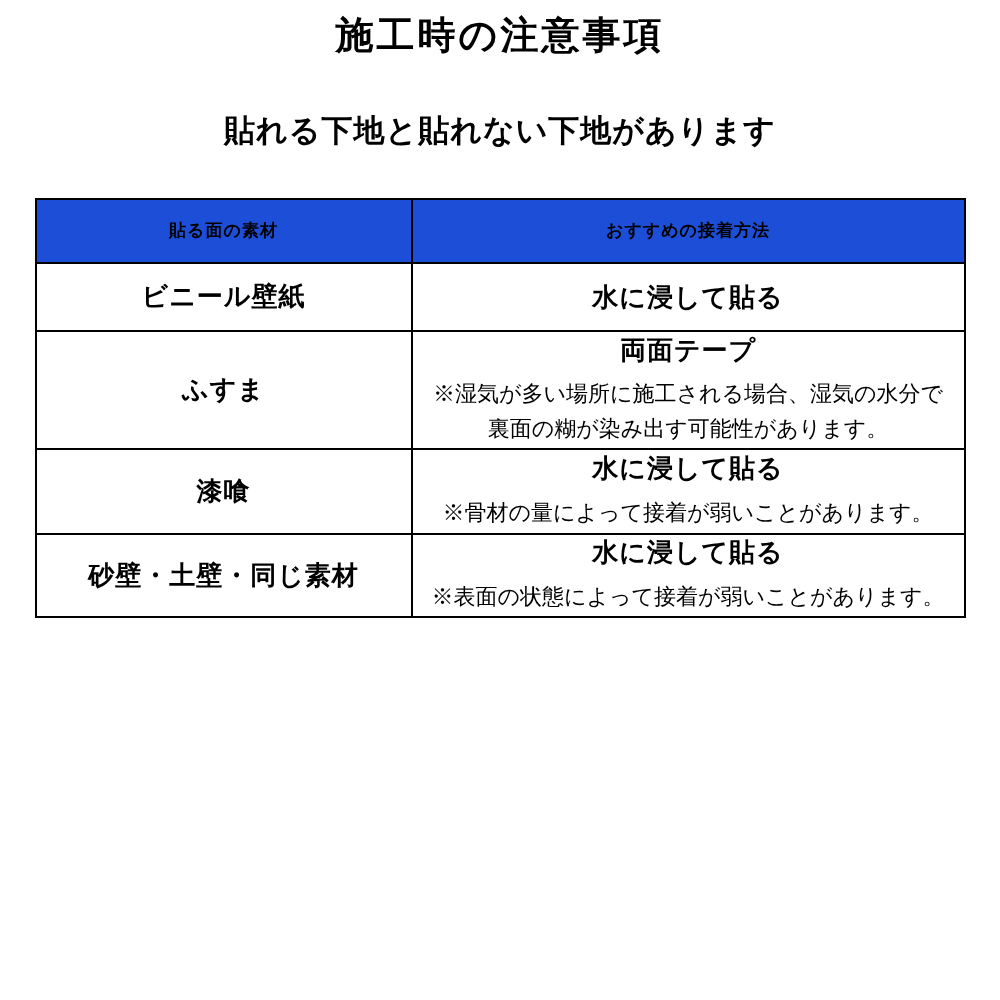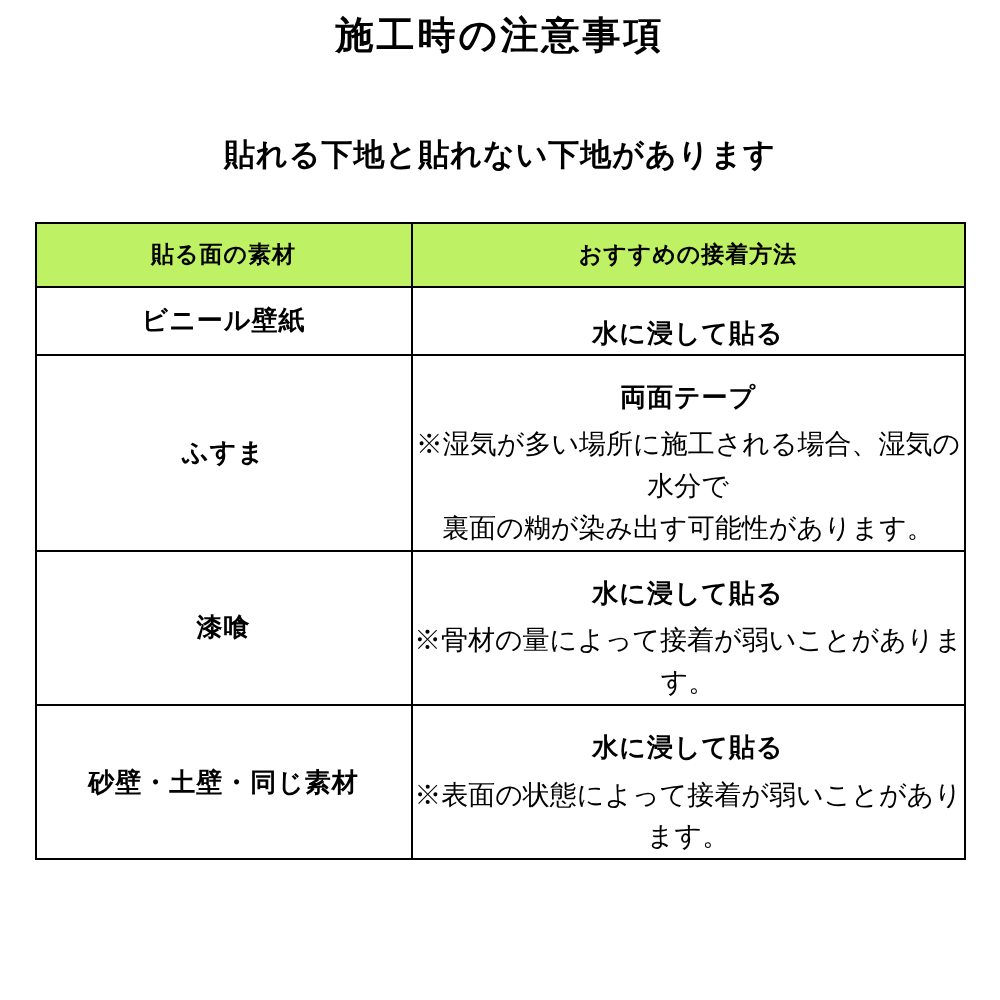--- a/index.html
+++ b/index.html
@@ -20,63 +20,62 @@
   .title {
     padding-top: 14px;
     text-align: center;
     font-family: "Liberation Serif", serif;
     font-size: 38px;
     font-weight: bold;
     letter-spacing: 3px;
     line-height: 1.15;
   }
   .subtitle {
-    margin-top: 80px;
+    margin-top: 56px;
     text-align: center;
     font-size: 31px;
     font-weight: bold;
     letter-spacing: 1px;
     line-height: 1.1;
   }
   table.substrate {
     margin: 50px auto 0 auto;
     width: 929px;
     border-collapse: collapse;
     table-layout: fixed;
   }
   table.substrate th,
   table.substrate td {
     border: 2px solid #000000;
     text-align: center;
     vertical-align: middle;
     padding: 0;
   }
   table.substrate th {
-    background: #bef264;
+    background: #1d4ed8;
     height: 62px;
-    font-size: 23px;
+    font-size: 17px;
     font-weight: bold;
     letter-spacing: 1px;
   }
   col.c-material { width: 376px; }
   col.c-method   { width: 553px; }
   .material {
     font-size: 26px;
     font-weight: 600;
     letter-spacing: 1px;
   }
   .method {
     font-size: 26px;
     font-weight: 600;
     letter-spacing: 1px;
     line-height: 1.25;
-    margin-top: 25px;
   }
   .cell-note {
-    font-size: 27px;
+    font-size: 22px;
     font-weight: 500;
     margin-top: 11px;
     line-height: 1.55;
     white-space: pre-line;
     letter-spacing: 0px;
   }
   tr.r1 td { height: 66px; }
   tr.r2 td { height: 116px; }
   tr.r3 td { height: 83px; }
   tr.r4 td { height: 66px; }

